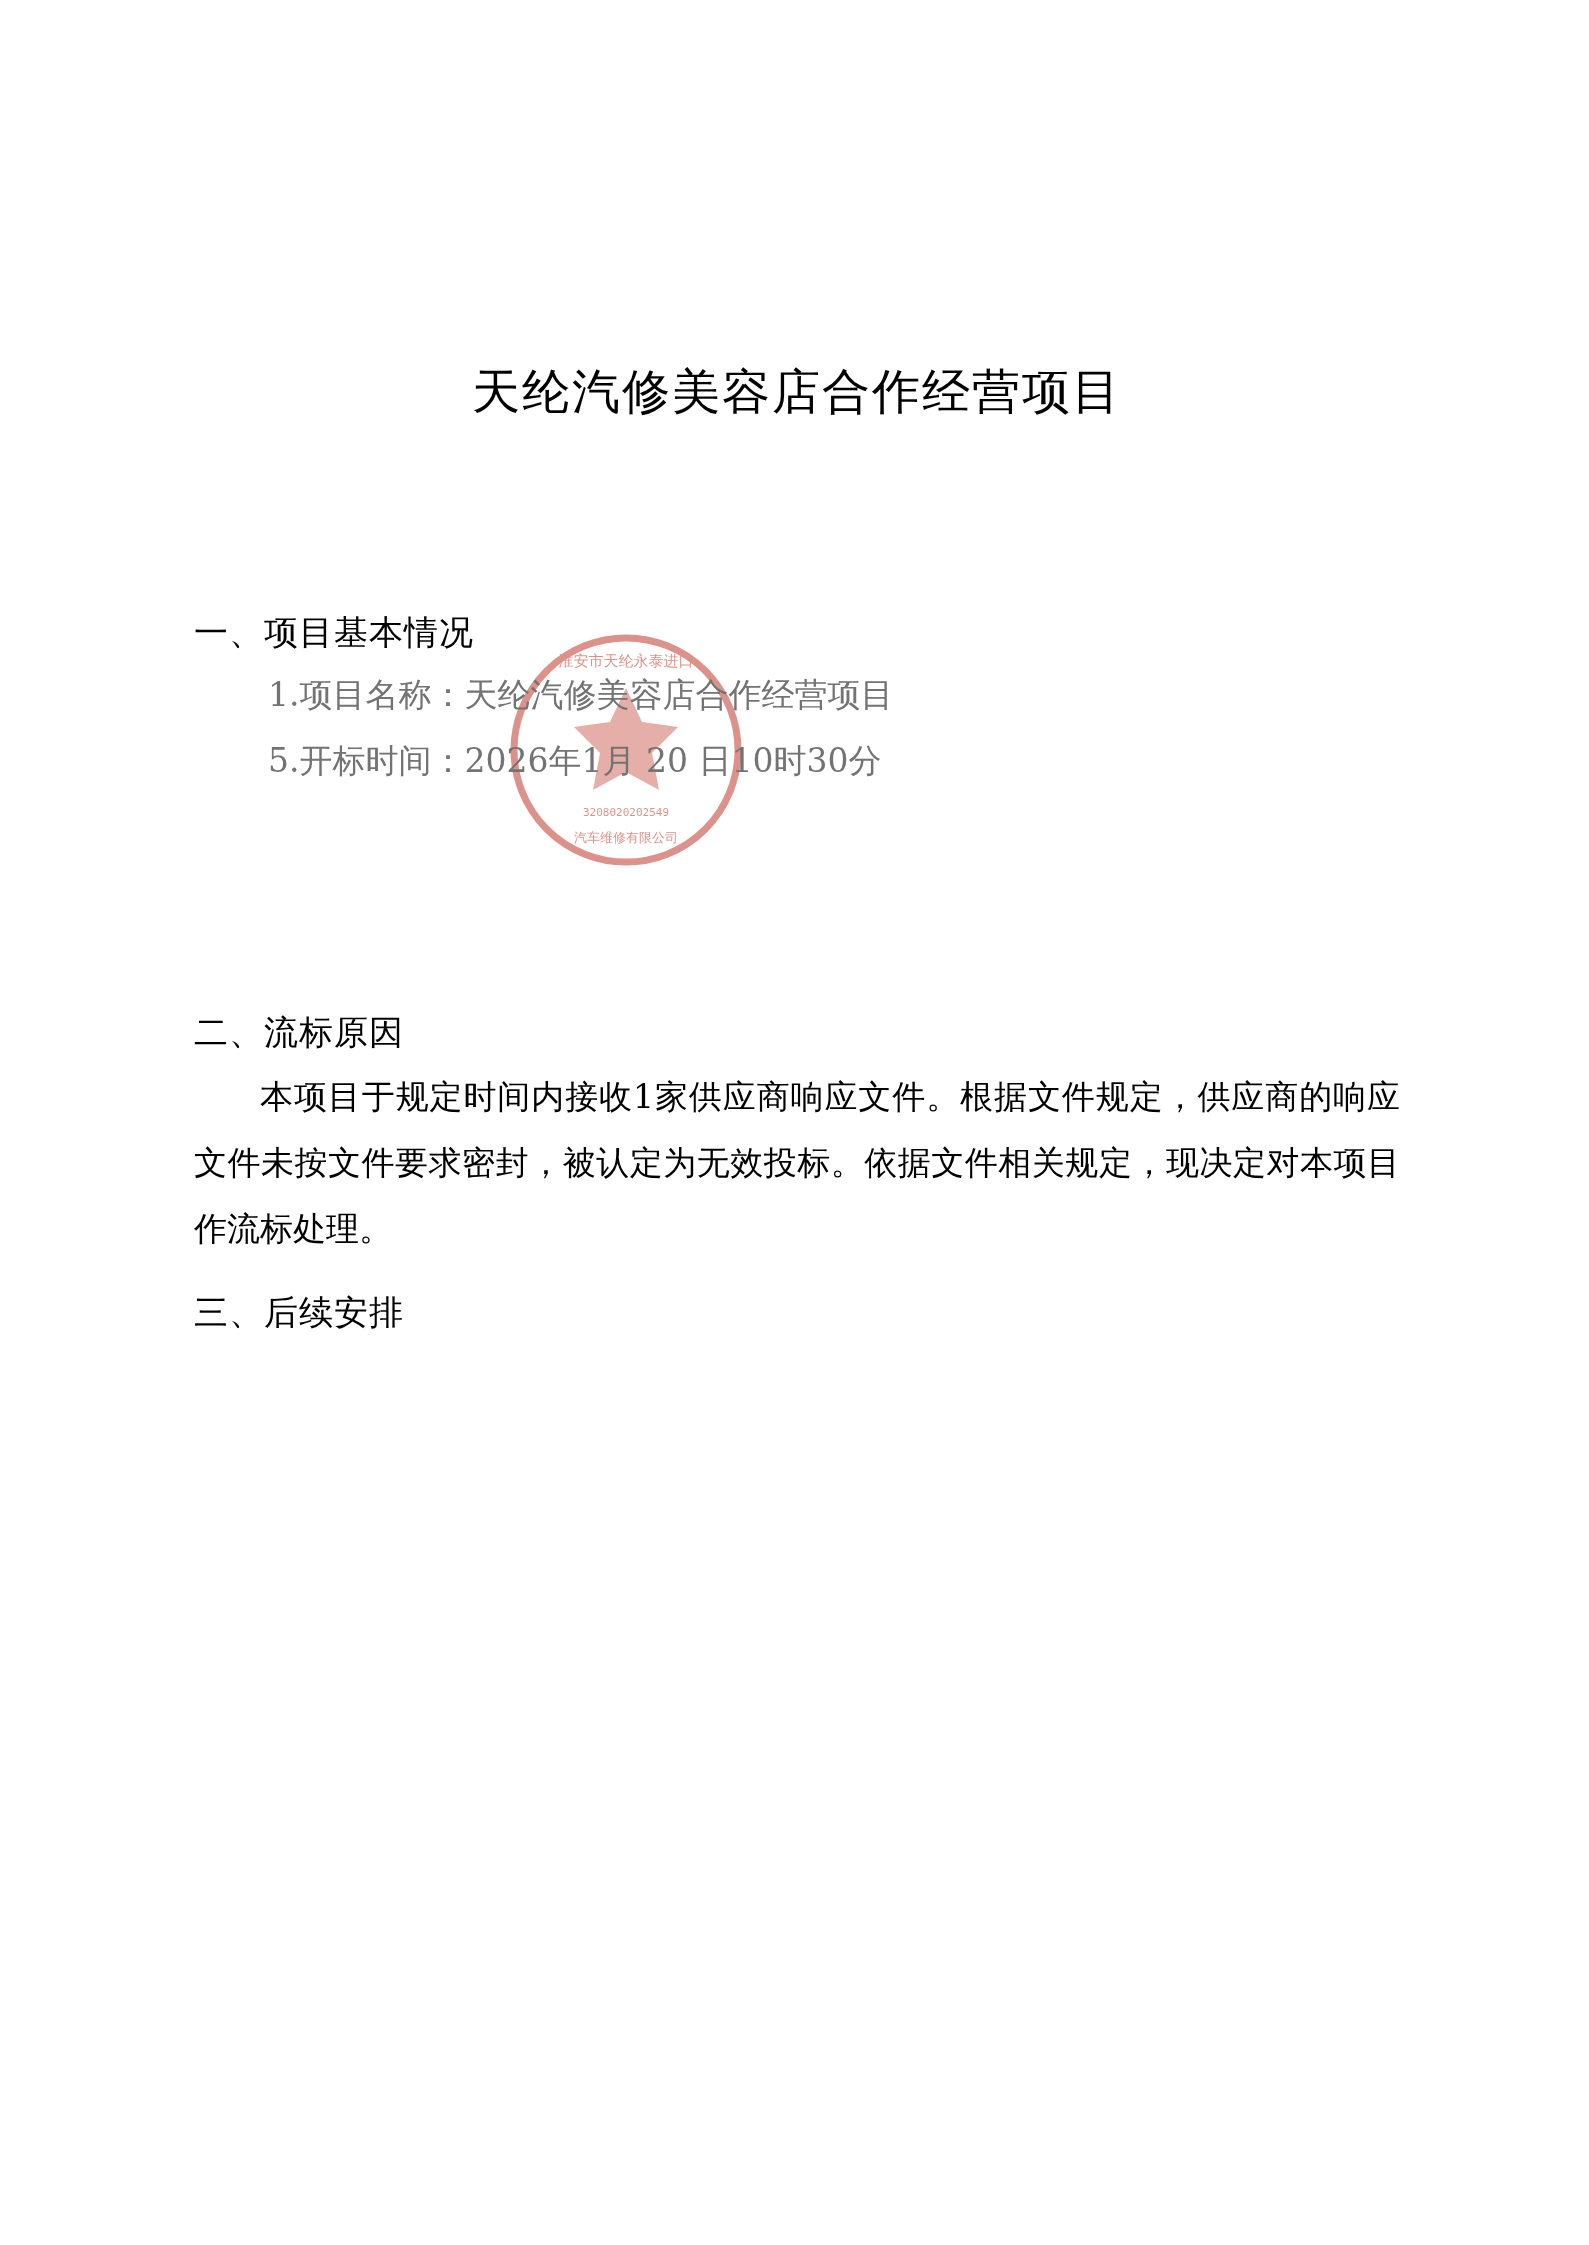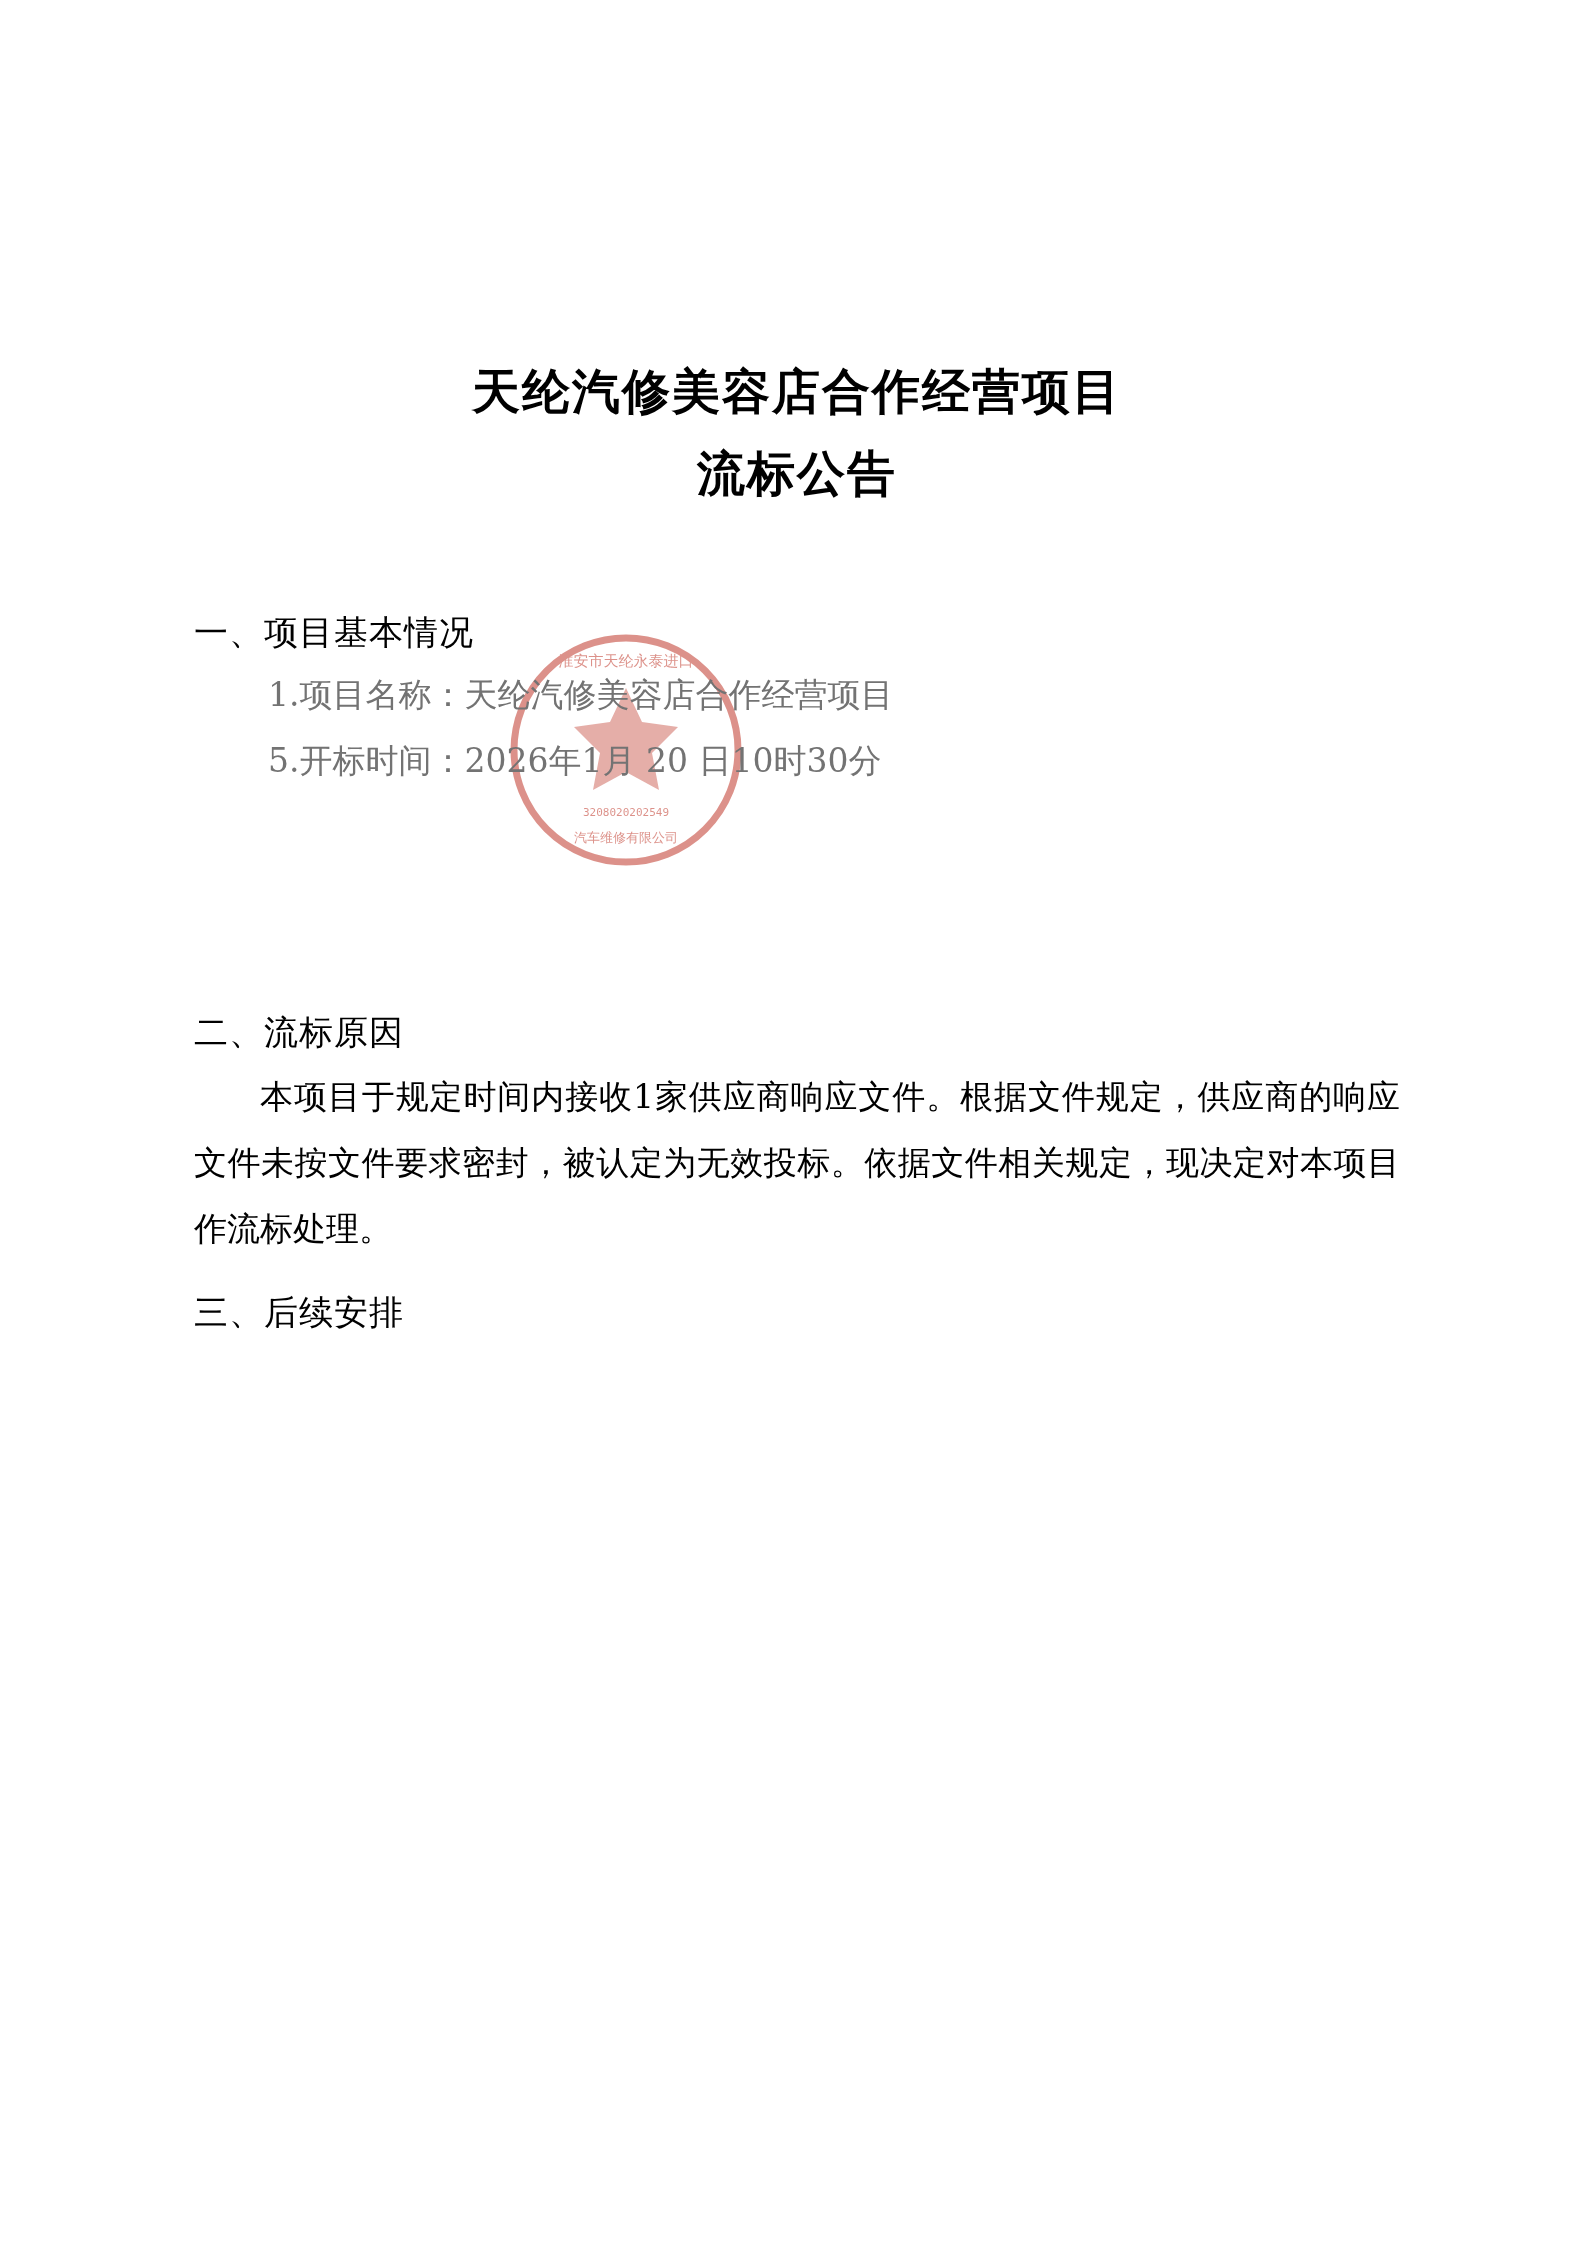--- a/index.html
+++ b/index.html
@@ -26,21 +26,21 @@
   .title-block {
     position: absolute;
     left: 0;
     top: 350px;
     width: 1222px;
     text-align: center;
   }
   .title-line {
     font-family: "DejaVu Serif", serif;
     font-size: 48px;
-    font-weight: 700;
+    font-weight: 400;
     line-height: 82px;
     letter-spacing: 2px;
     color: #000;
   }
   .section {
     position: absolute;
     left: 0;
     width: 1222px;
   }
   .section-heading {
@@ -99,21 +99,20 @@
       <path d="M120 58 l16 34 36 5 -26 26 7 37 -33 -18 -33 18 7 -37 -26 -26 36 -5z" fill="#c0392b" opacity="0.75"></path>
       <text x="120" y="36" font-family="DejaVu Sans, sans-serif" font-size="15" fill="#c0392b" text-anchor="middle">淮安市天纶永泰进口</text>
       <text x="120" y="212" font-family="DejaVu Sans, sans-serif" font-size="13" fill="#c0392b" text-anchor="middle">汽车维修有限公司</text>
       <text x="120" y="186" font-family="DejaVu Sans Mono, monospace" font-size="11" fill="#c0392b" text-anchor="middle">3208020202549</text>
     </svg>
 
     <div class="doc-text-layer">
 
       <div class="title-block">
         <div class="title-line">天纶汽修美容店合作经营项目</div>
-        <div class="title-line">流标公告</div>
       </div>
 
       <div class="section" id="sec1">
         <div class="section-heading">一、项目基本情况</div>
         <div class="list-item">1.项目名称：天纶汽修美容店合作经营项目</div>
         <div class="list-item">5.开标时间：2026年1月 20 日10时30分</div>
       </div>
 
       <div class="section" id="sec2">
         <div class="section-heading">二、流标原因</div>

